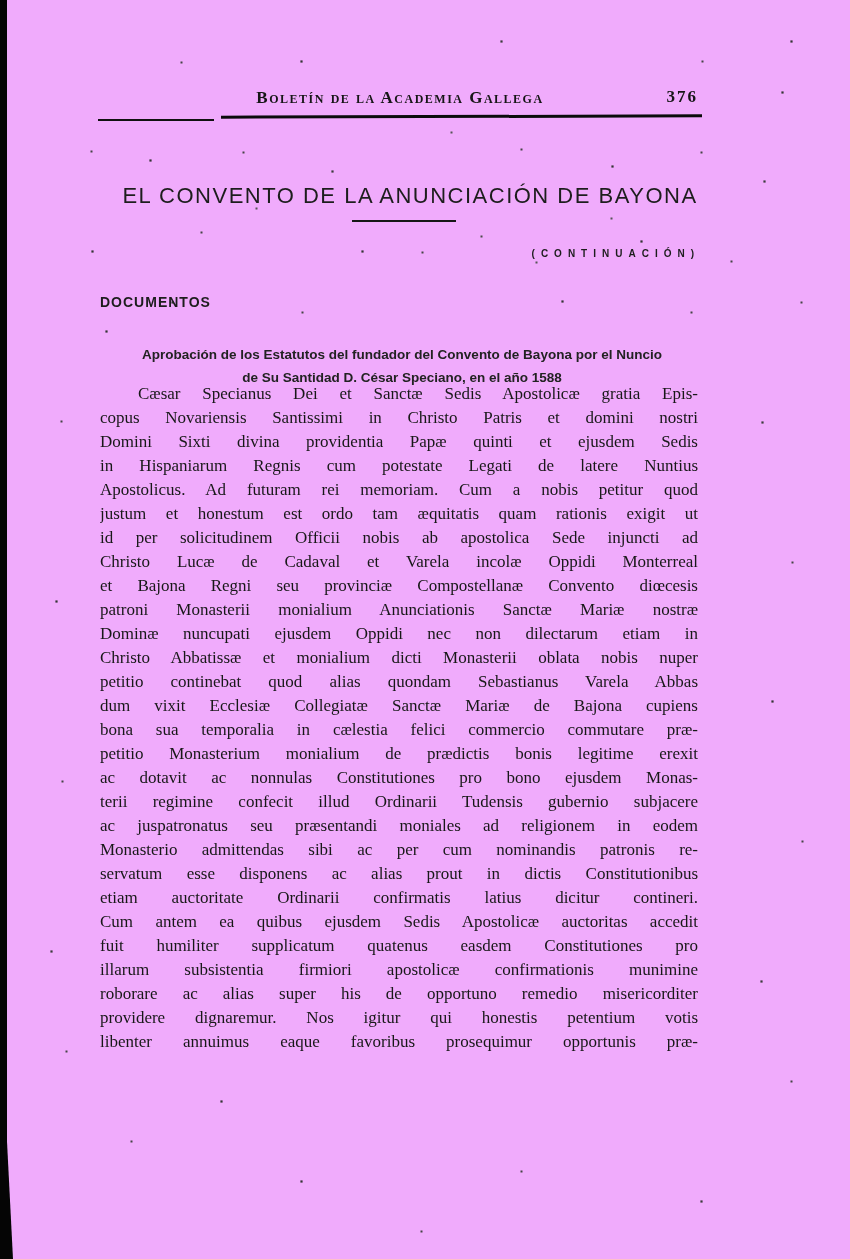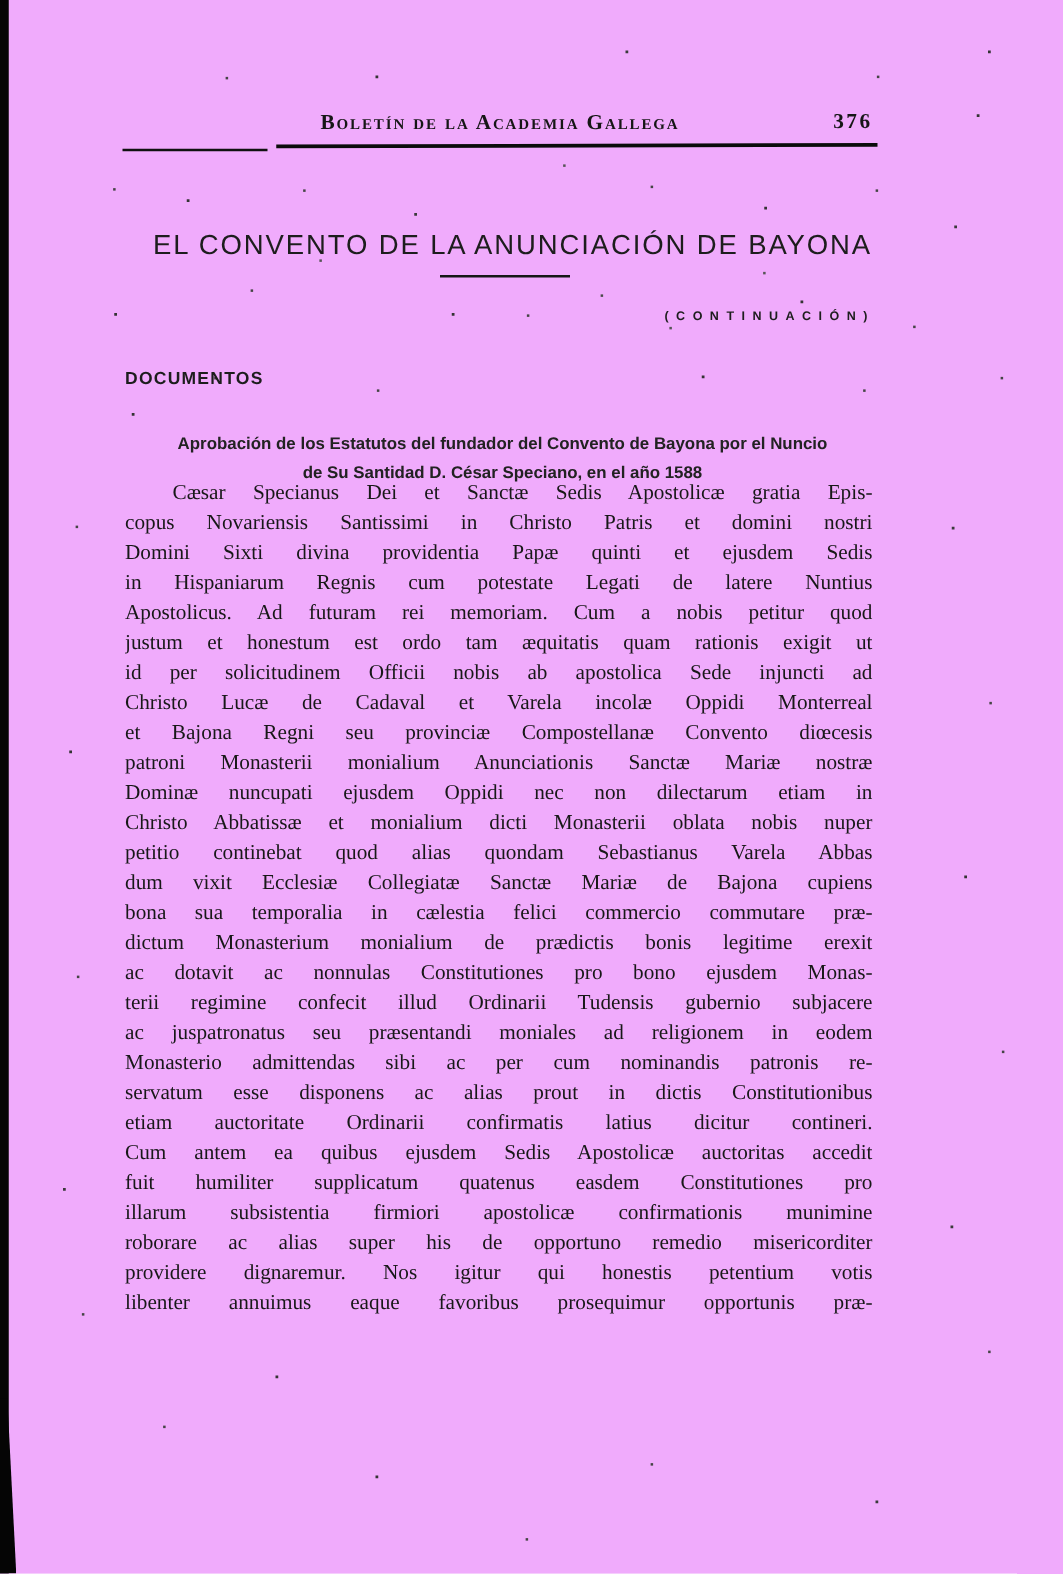--- a/index.html
+++ b/index.html
@@ -202,21 +202,21 @@
       <div class="body-line">justum et honestum est ordo tam æquitatis quam rationis exigit ut</div>
       <div class="body-line">id per solicitudinem Officii nobis ab apostolica Sede injuncti ad</div>
       <div class="body-line">Christo Lucæ de Cadaval et Varela incolæ Oppidi Monterreal</div>
       <div class="body-line">et Bajona Regni seu provinciæ Compostellanæ Convento diœcesis</div>
       <div class="body-line">patroni Monasterii monialium Anunciationis Sanctæ Mariæ nostræ</div>
       <div class="body-line">Dominæ nuncupati ejusdem Oppidi nec non dilectarum etiam in</div>
       <div class="body-line">Christo Abbatissæ et monialium dicti Monasterii oblata nobis nuper</div>
       <div class="body-line">petitio continebat quod alias quondam Sebastianus Varela Abbas</div>
       <div class="body-line">dum vixit Ecclesiæ Collegiatæ Sanctæ Mariæ de Bajona cupiens</div>
       <div class="body-line">bona sua temporalia in cælestia felici commercio commutare præ-</div>
-      <div class="body-line">dictum Monasterium monialium de prædictis bonis legitime erexit</div>
+      <div class="body-line">petitio Monasterium monialium de prædictis bonis legitime erexit</div>
       <div class="body-line">ac dotavit ac nonnulas Constitutiones pro bono ejusdem Monas-</div>
       <div class="body-line">terii regimine confecit illud Ordinarii Tudensis gubernio subjacere</div>
       <div class="body-line">ac juspatronatus seu præsentandi moniales ad religionem in eodem</div>
       <div class="body-line">Monasterio admittendas sibi ac per cum nominandis patronis re-</div>
       <div class="body-line">servatum esse disponens ac alias prout in dictis Constitutionibus</div>
       <div class="body-line">etiam auctoritate Ordinarii confirmatis latius dicitur contineri.</div>
       <div class="body-line">Cum antem ea quibus ejusdem Sedis Apostolicæ auctoritas accedit</div>
       <div class="body-line">fuit humiliter supplicatum quatenus easdem Constitutiones pro</div>
       <div class="body-line">illarum subsistentia firmiori apostolicæ confirmationis munimine</div>
       <div class="body-line">roborare ac alias super his de opportuno remedio misericorditer</div>

